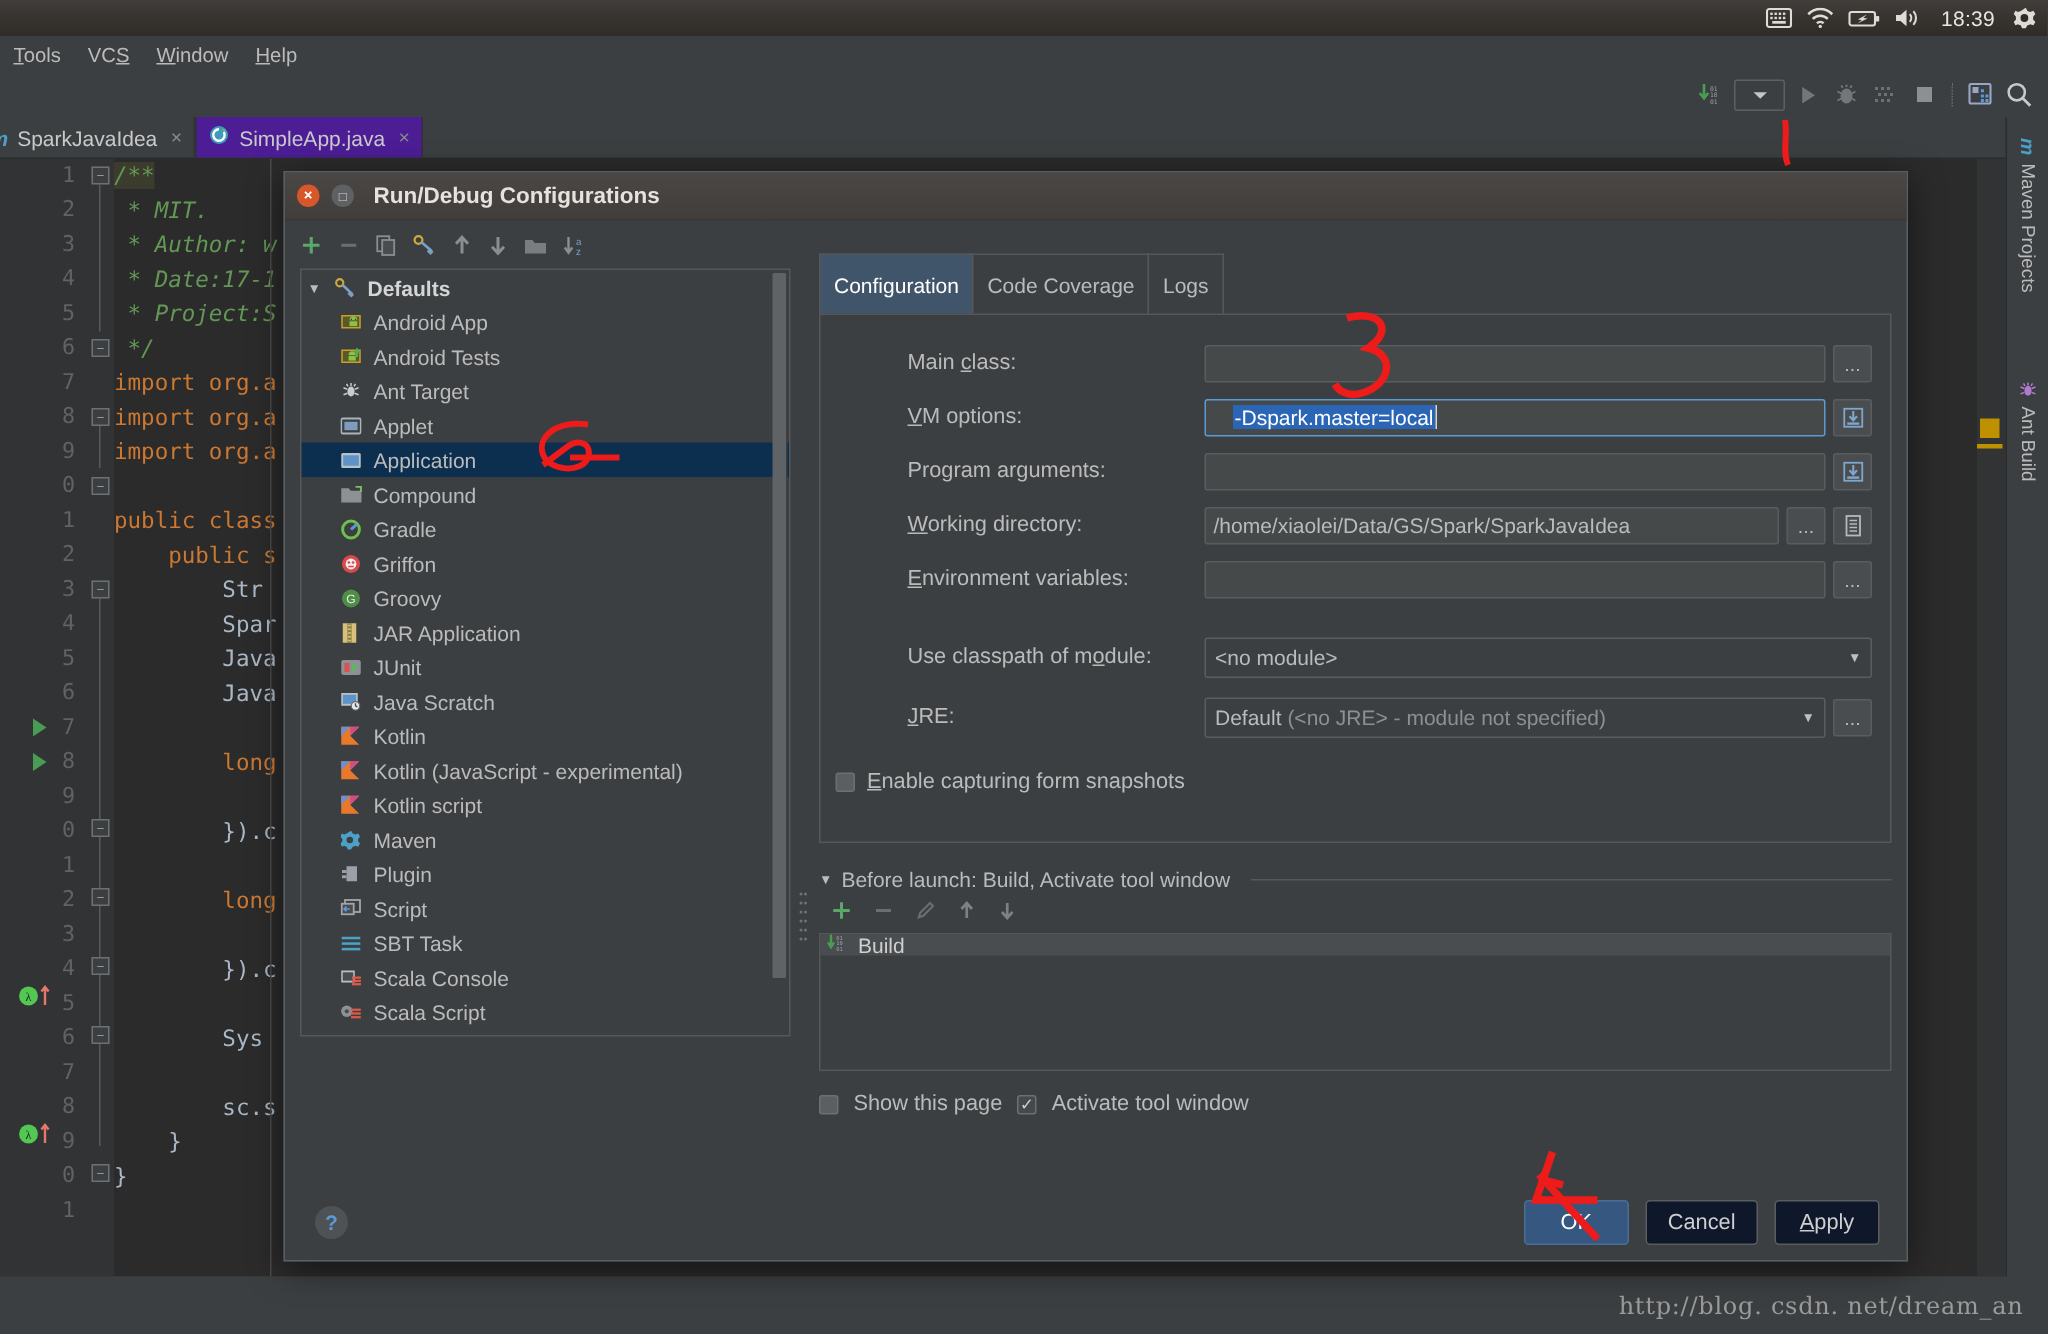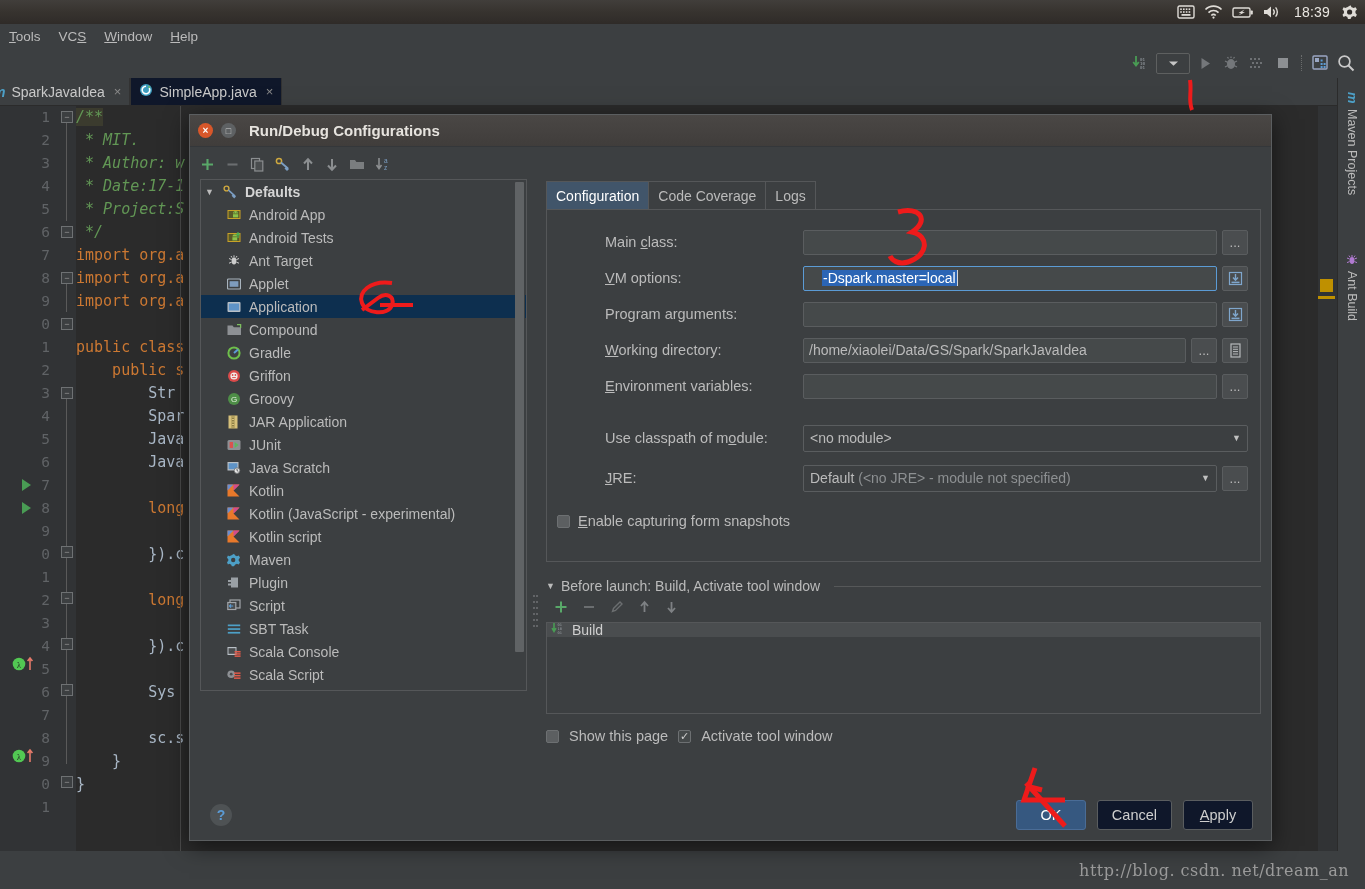--- a/index.html
+++ b/index.html
@@ -46,21 +46,21 @@
   
   .tabbar {
     position: absolute; top: 78px; left: 0; width: 1337px; height: 28px;
     background: #3c3f41; border-bottom: 1px solid #2b2b2b; display: flex; align-items: flex-end;
   }
   .tab {
     height: 27px; display: flex; align-items: center; gap: 6px;
     padding: 0 8px 0 8px; font-size: 14px; color: #c9c9c9;
     border-left: 1px solid #323232; border-right: 1px solid #323232;
   }
-  .tab.active { background: #0f172a; }
+  .tab.active { background: #4c1d95; }
   .tab .close { color: #8a8a8a; font-size: 13px; margin-left: 3px; }
 
   
   .editor-wrap {
     position: absolute; top: 106px; left: 0; width: 1337px; height: 745px;
     background: #2b2b2b; overflow: hidden;
   }
   .gutter {
     position: absolute; top:0; left: 0; width: 58px; height: 745px;
     background: #313335; color: #606366; font-family: "DejaVu Sans Mono", monospace;
@@ -141,21 +141,21 @@
   .tree-row.child { padding-left: 26px; }
   .tree-row.selected { background: #0d2f4f; }
   .tree-scrollbar { position: absolute; right: 1px; top: 1px; width: 9px; height: 510px; background: #3c3f41; }
   .tree-thumb { position: absolute; right: 1px; top: 1px; width: 9px; height: 470px; background: #606365; border-radius: 1px;}
   .splitter-dots { position: absolute; left: 342px; top: 446px; width: 7px; height: 36px; }
 
   
   .form-panel { position: absolute; top: 38px; left: 356px; width: 715px; height: 620px; }
   .tabs-row { display: flex; align-items: flex-end; height: 24px; }
   .ftab {
-    height: 28px; padding: 0 9px; font-size: 14px; color: #bbbbbb;
+    height: 40px; padding: 0 9px; font-size: 14px; color: #bbbbbb;
     display: flex; align-items: center; border: 1px solid #555759; border-bottom: none;
     background: #3c3f41; margin-right: -1px;
   }
   .ftab.active { background: #41556a; color: #ffffff; }
   .form-box { border: 1px solid #555759; height: 353px; padding: 14px 12px 0 10px; position: relative; }
 
   .frow { display: flex; align-items: center; height: 36px; margin-left: 48px; }
   .flabel { width: 198px; font-size: 14.5px; color: #bbbbbb; white-space: nowrap; }
   .flabel u { text-decoration: underline; }
   .finput {

